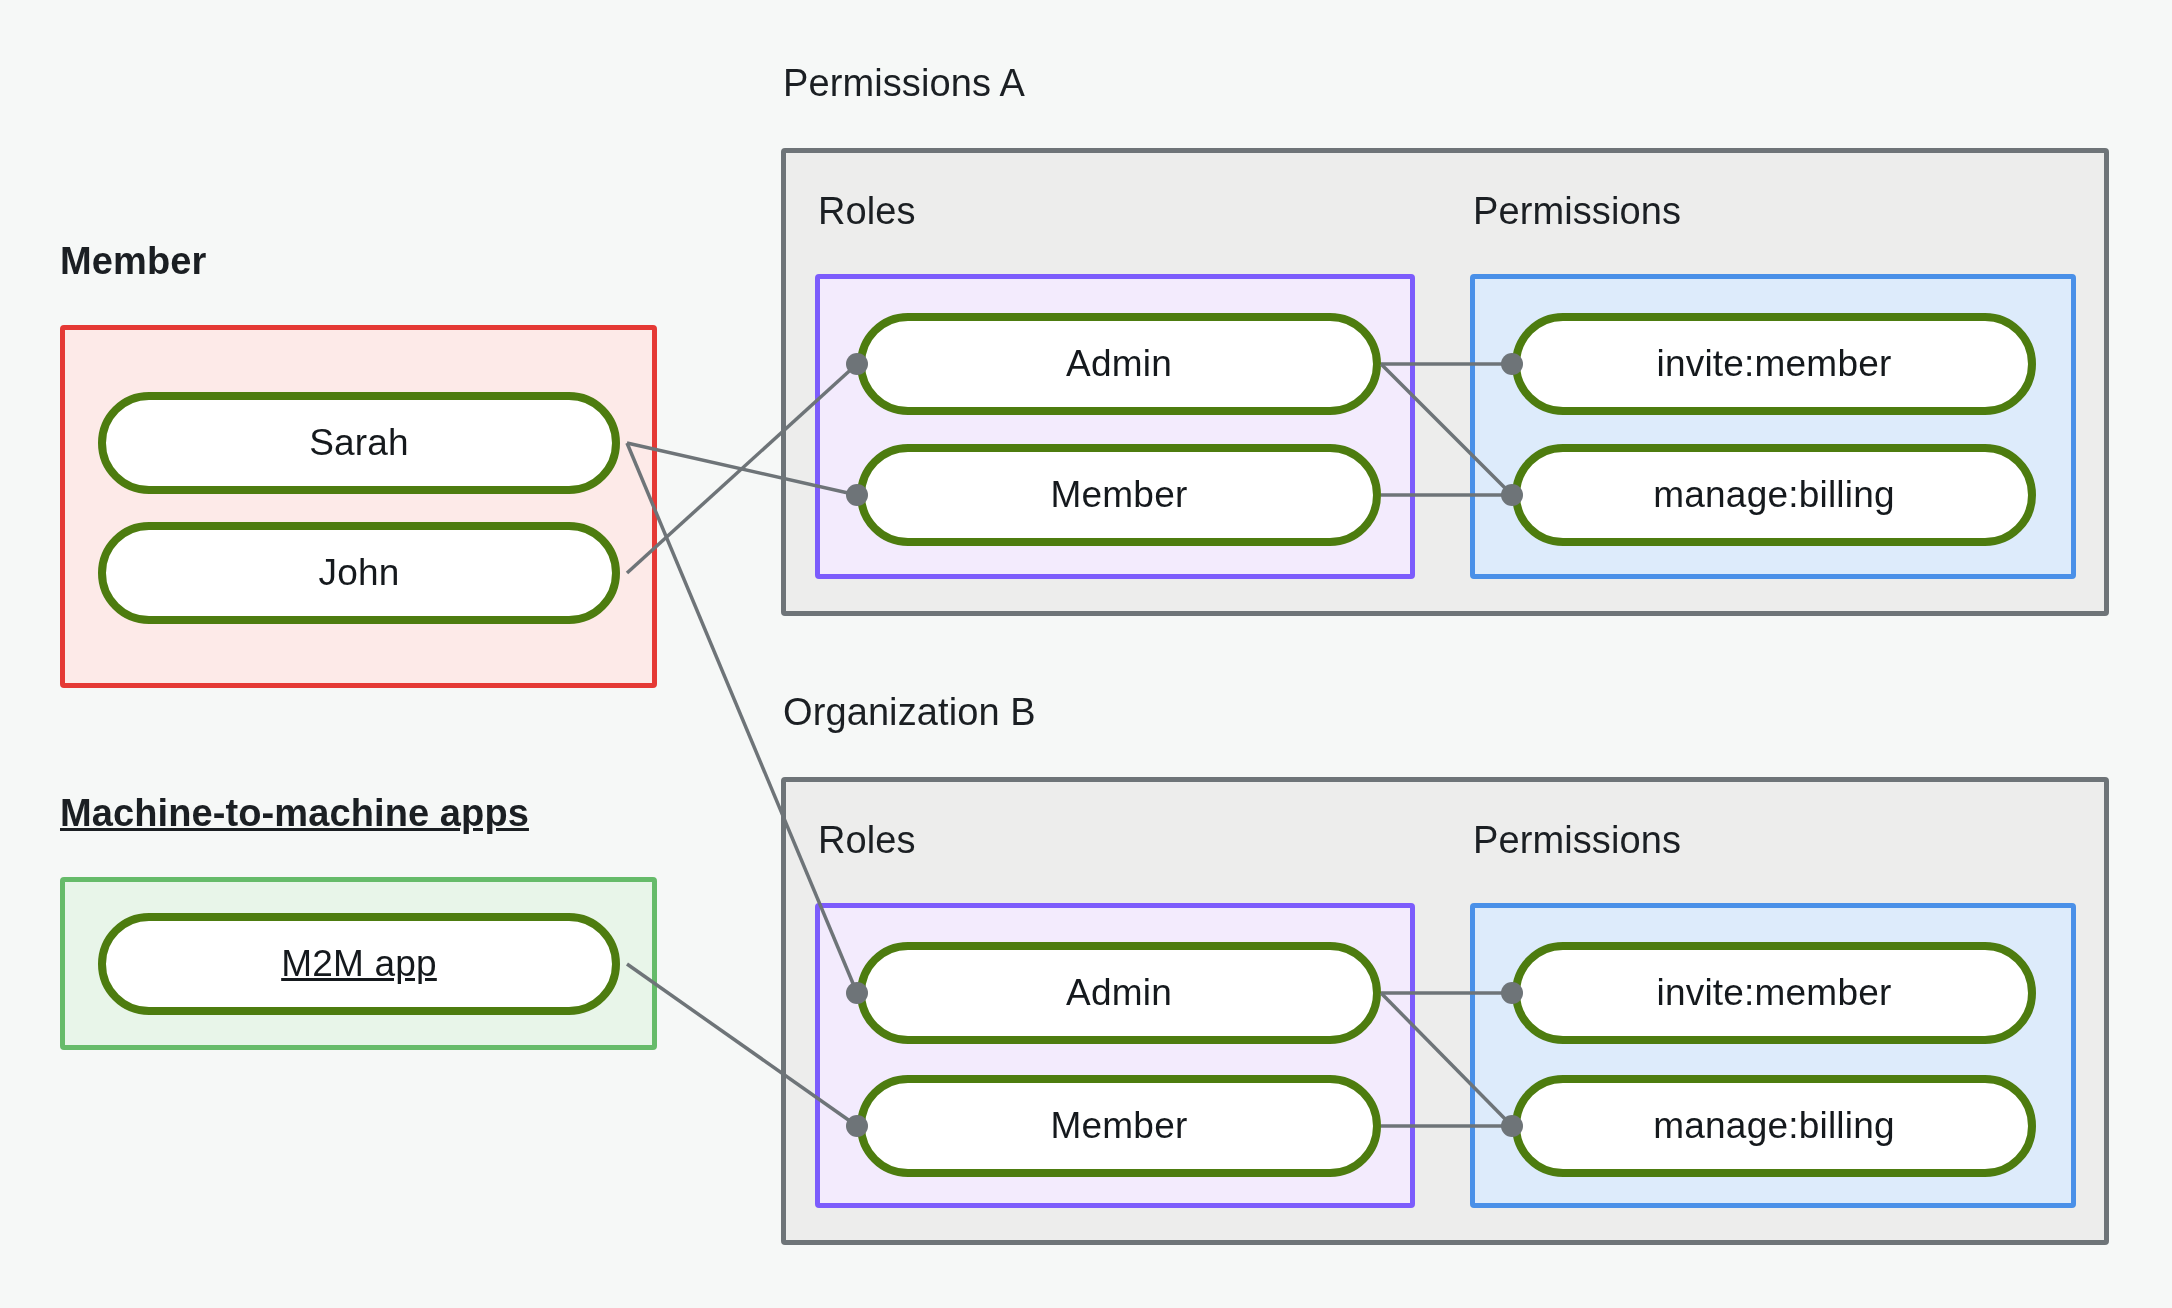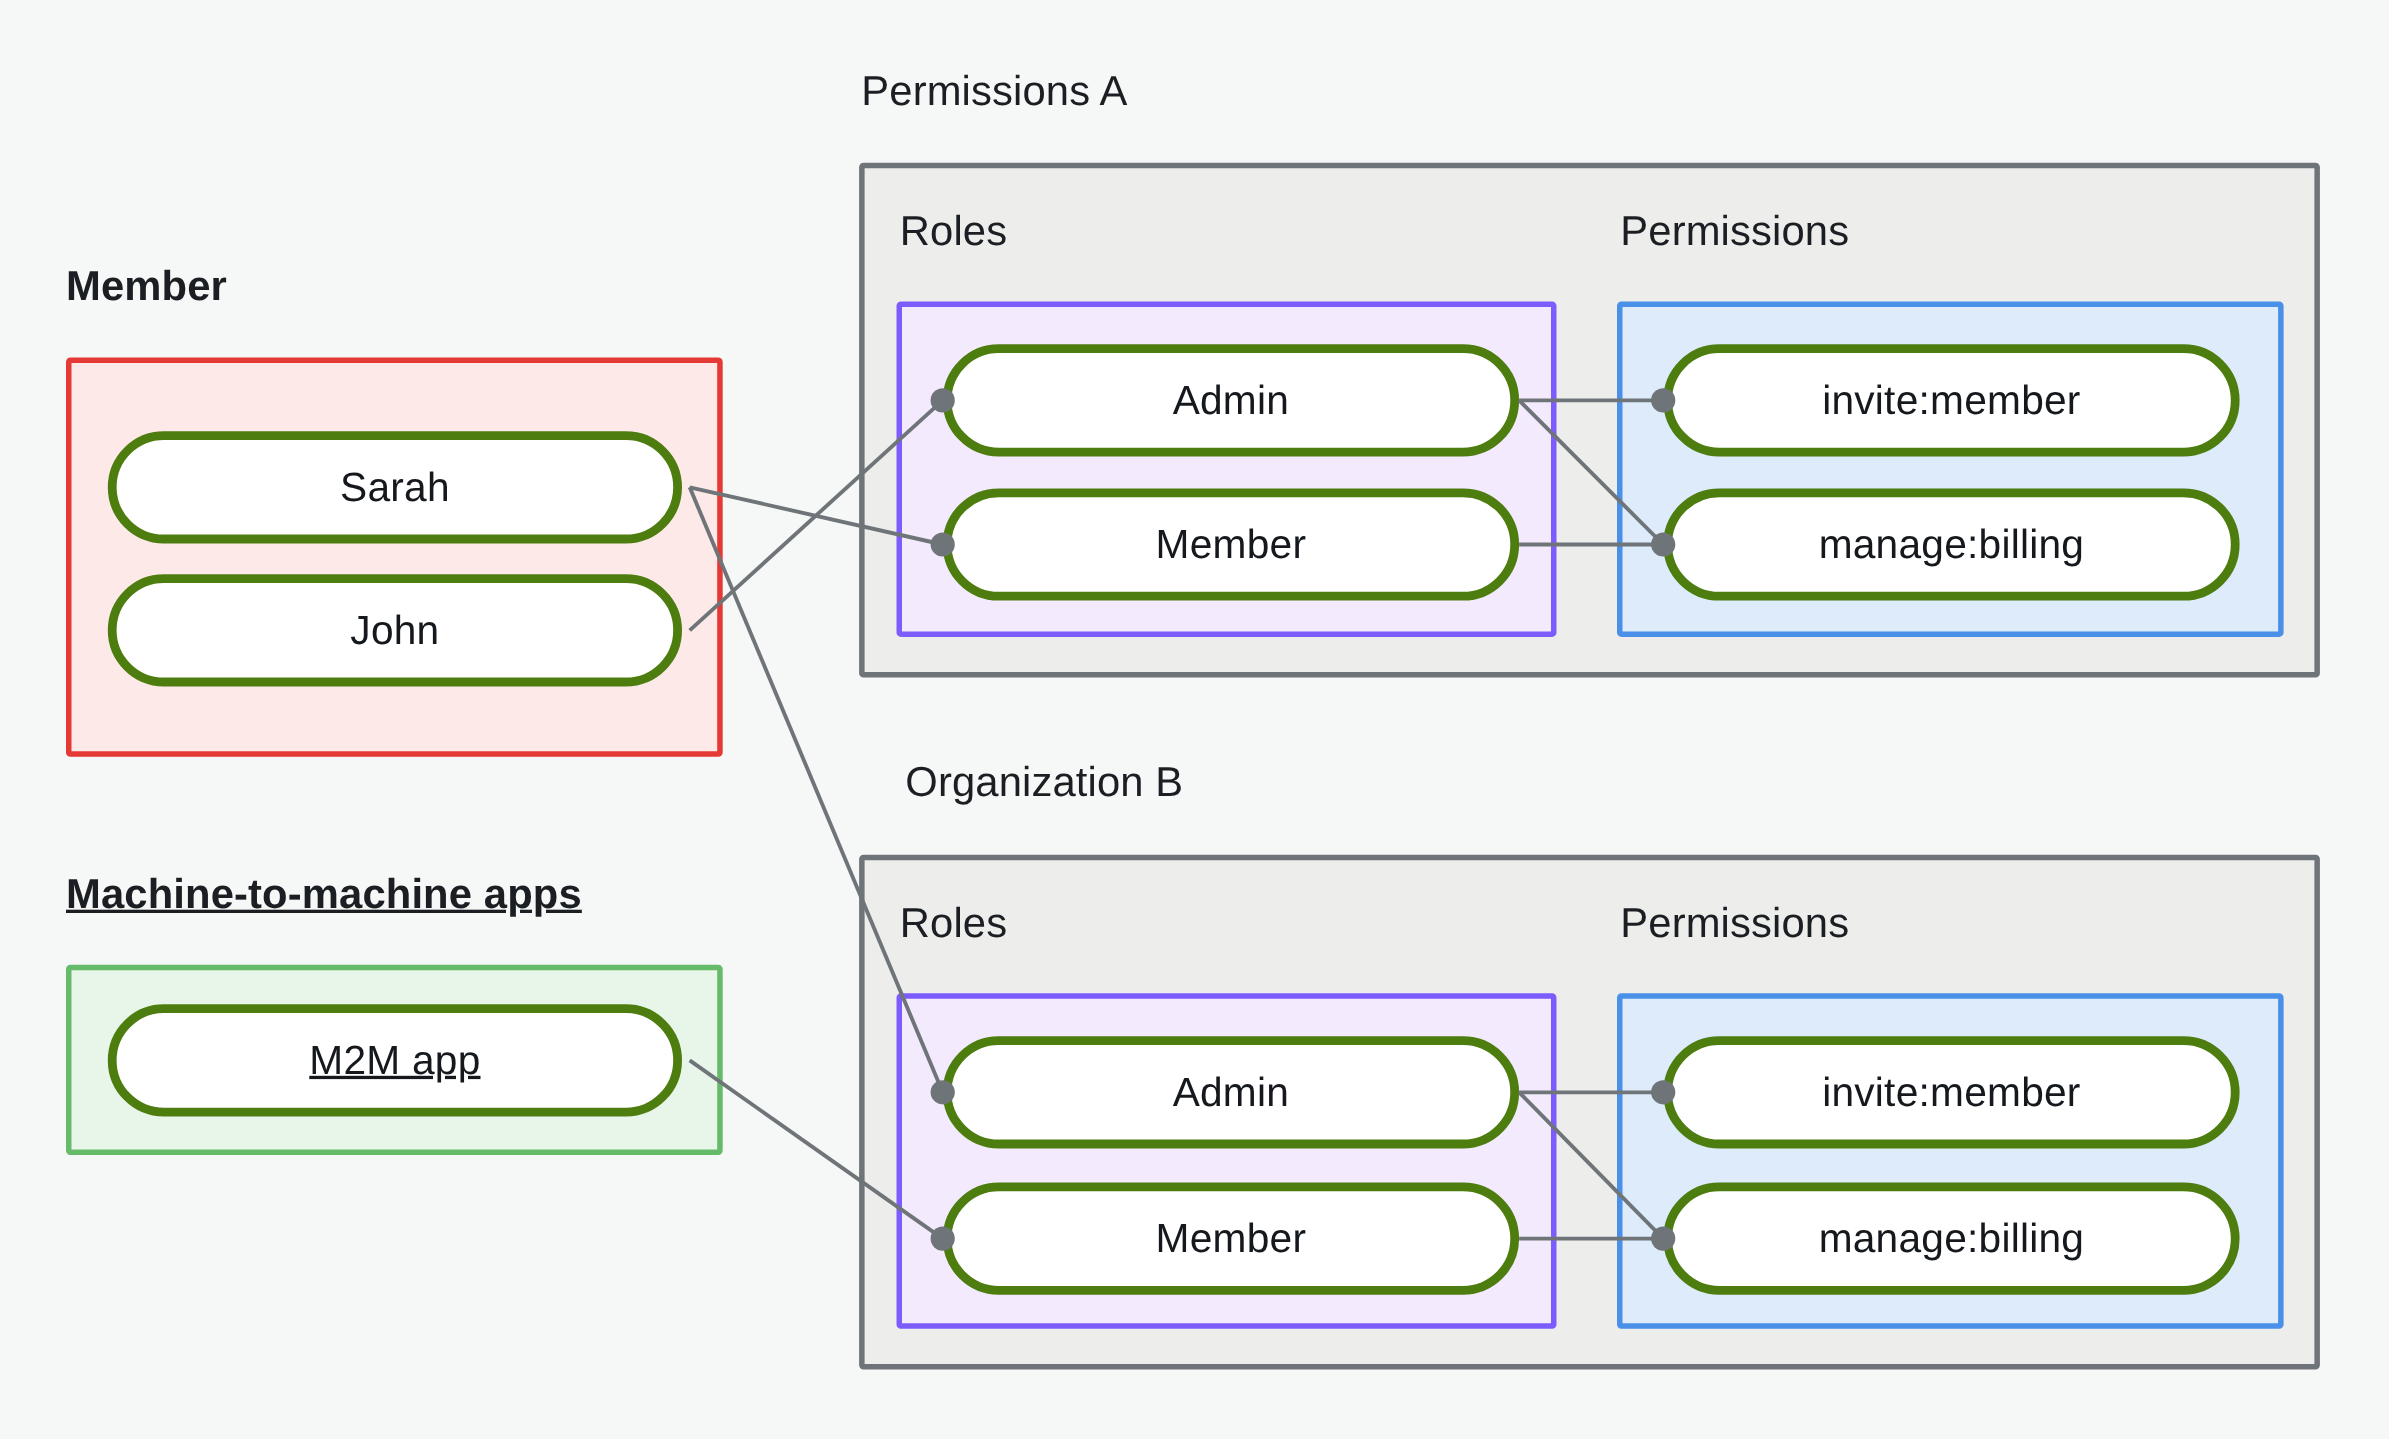--- a/index.html
+++ b/index.html
@@ -113,21 +113,21 @@
   <div class="group-label" style="left:818px; top:190px;">Roles</div>
   <div class="group-box box-roles" style="left:815px; top:274px; width:600px; height:305px;"></div>
   <div class="pill" style="left:857px; top:313px; width:524px; height:102px;">Admin</div>
   <div class="pill" style="left:857px; top:444px; width:524px; height:102px;">Member</div>
 
   <div class="group-label" style="left:1473px; top:190px;">Permissions</div>
   <div class="group-box box-perms" style="left:1470px; top:274px; width:606px; height:305px;"></div>
   <div class="pill" style="left:1512px; top:313px; width:524px; height:102px;">invite:member</div>
   <div class="pill" style="left:1512px; top:444px; width:524px; height:102px;">manage:billing</div>
 
-  <div class="group-label" style="left:783px; top:691px;margin-left:40px;">Organization B</div>
+  <div class="group-label" style="left:783px; top:691px;">Organization B</div>
   <div class="group-box box-org" style="left:781px; top:777px; width:1328px; height:468px;"></div>
 
   <div class="group-label" style="left:818px; top:819px;">Roles</div>
   <div class="group-box box-roles" style="left:815px; top:903px; width:600px; height:305px;"></div>
   <div class="pill" style="left:857px; top:942px; width:524px; height:102px;">Admin</div>
   <div class="pill" style="left:857px; top:1075px; width:524px; height:102px;">Member</div>
 
   <div class="group-label" style="left:1473px; top:819px;">Permissions</div>
   <div class="group-box box-perms" style="left:1470px; top:903px; width:606px; height:305px;"></div>
   <div class="pill" style="left:1512px; top:942px; width:524px; height:102px;">invite:member</div>

